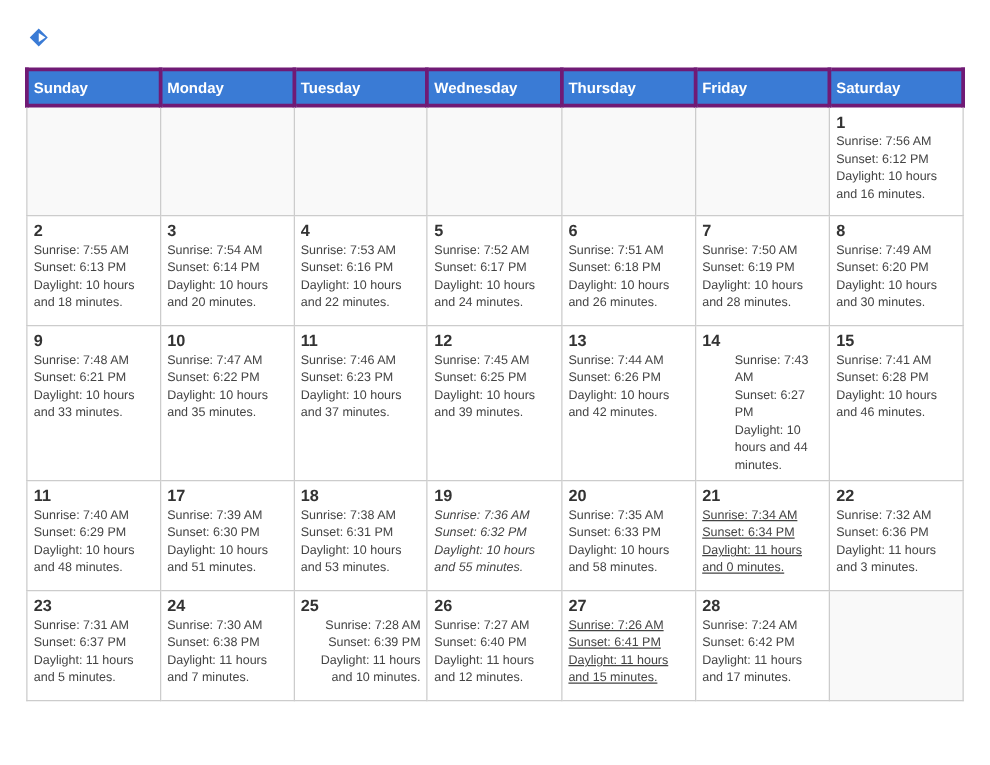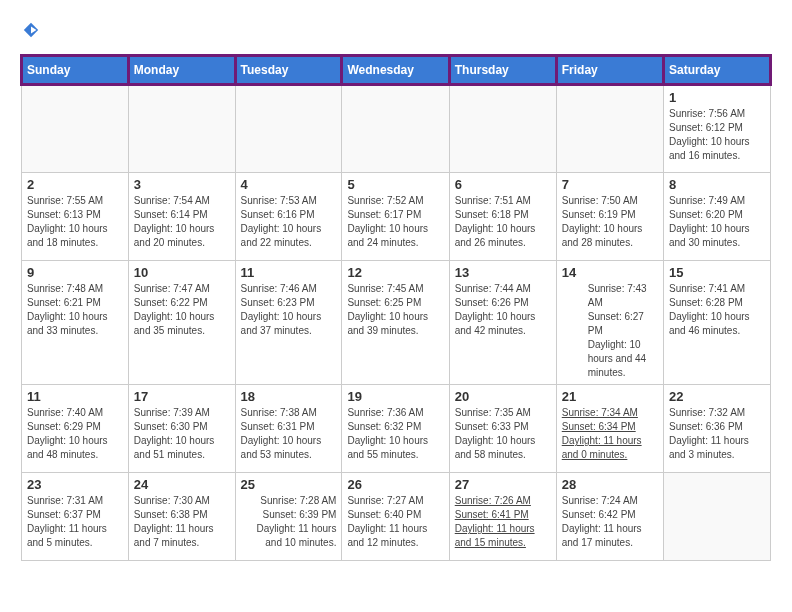--- a/index.html
+++ b/index.html
@@ -235,21 +235,21 @@
 Daylight: 10 hours and 51 minutes.</div>
         </td>
         <td>
           <span class="day-num">18</span>
           <div class="day-info" style="white-space: pre-line;">Sunrise: 7:38 AM
 Sunset: 6:31 PM
 Daylight: 10 hours and 53 minutes.</div>
         </td>
         <td>
           <span class="day-num">19</span>
-          <div class="day-info" style="white-space: pre-line;">Sunrise: 7:36 AM
+          <div class="day-info" style="white-space: pre-line; font-style: italic;">Sunrise: 7:36 AM
 Sunset: 6:32 PM
 Daylight: 10 hours and 55 minutes.</div>
         </td>
         <td>
           <span class="day-num">20</span>
           <div class="day-info" style="white-space: pre-line;">Sunrise: 7:35 AM
 Sunset: 6:33 PM
 Daylight: 10 hours and 58 minutes.</div>
         </td>
         <td>

